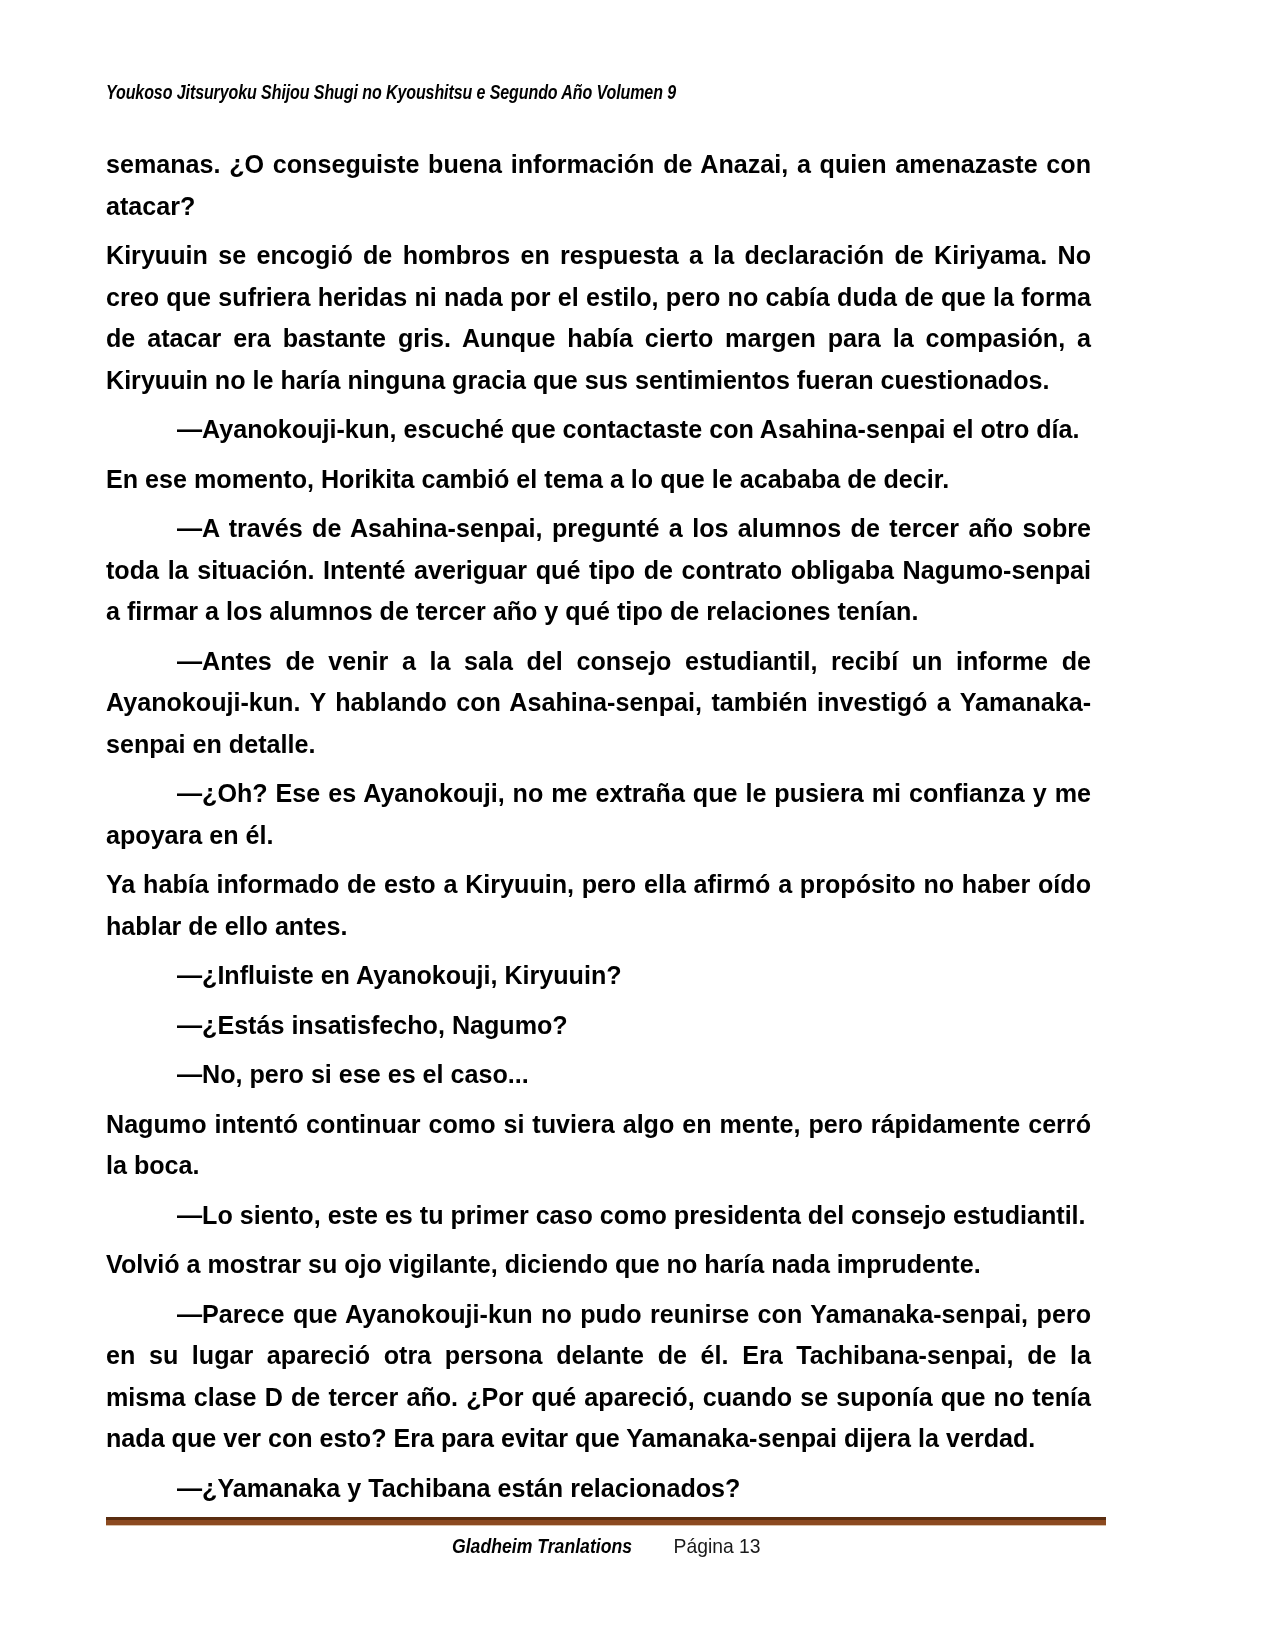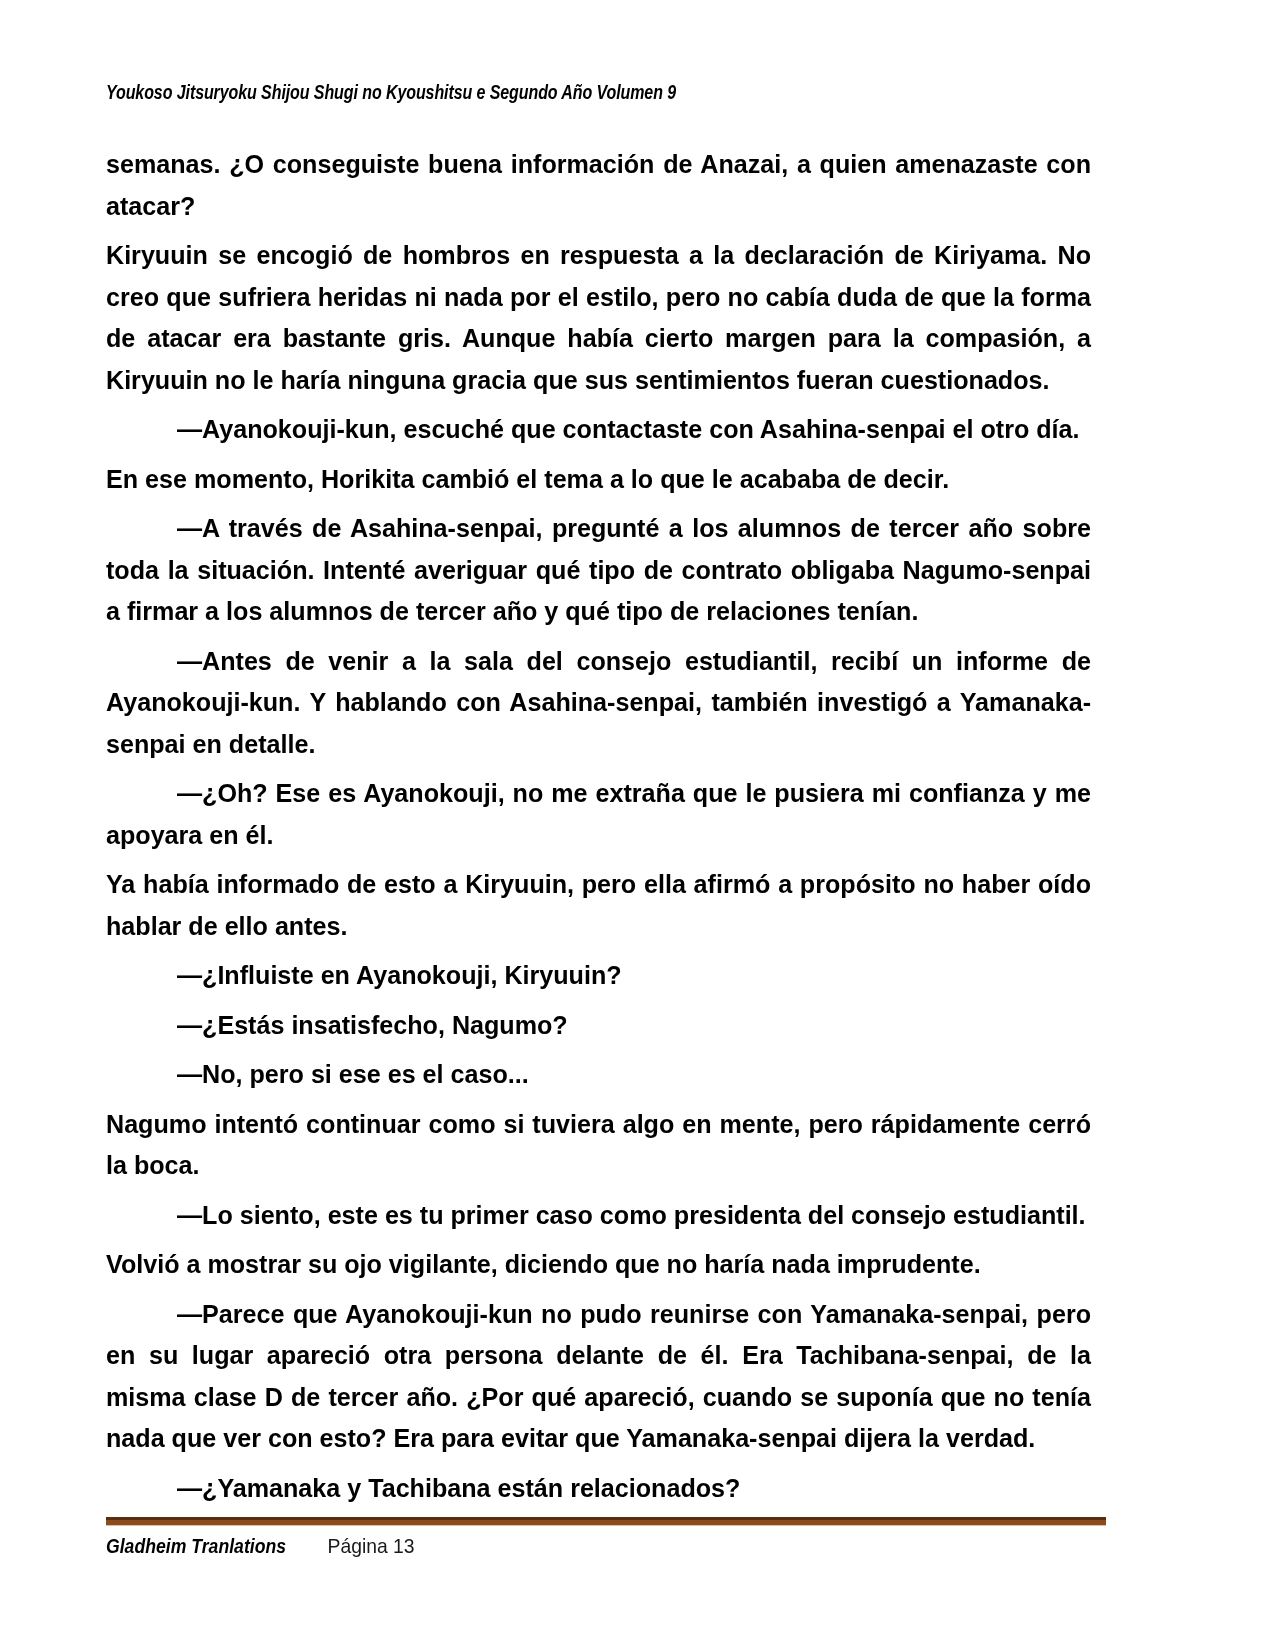--- a/index.html
+++ b/index.html
@@ -94,21 +94,21 @@
     border-top: 3px solid #5a2d10;
     border-bottom: 1px solid #d8c0a8;
     margin-bottom: 5px;
   }
 
   .footer-row {
     position: relative;
     height: 34px;
     display: flex;
     align-items: flex-start;
-    justify-content: flex-start;
+    justify-content: center;
   }
 
   .footer-brand {
     font-family: "Liberation Sans", "DejaVu Sans", sans-serif;
     font-weight: bold;
     font-style: italic;
     font-size: 21px;
     line-height: 30px;
     white-space: nowrap;
     transform: scaleX(0.84);

